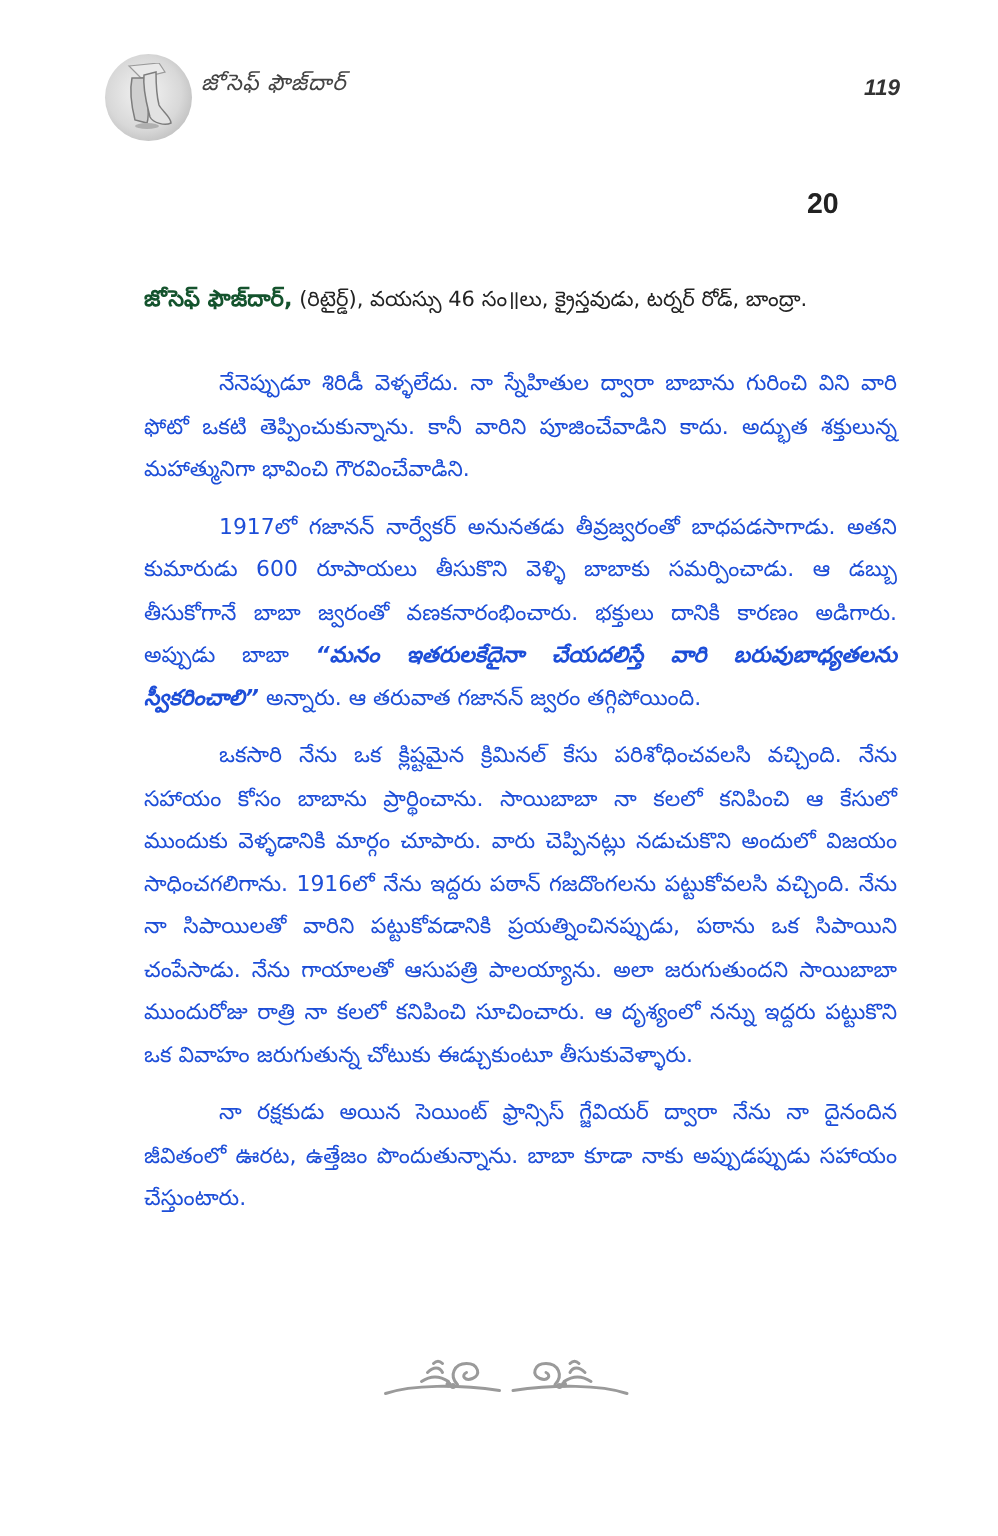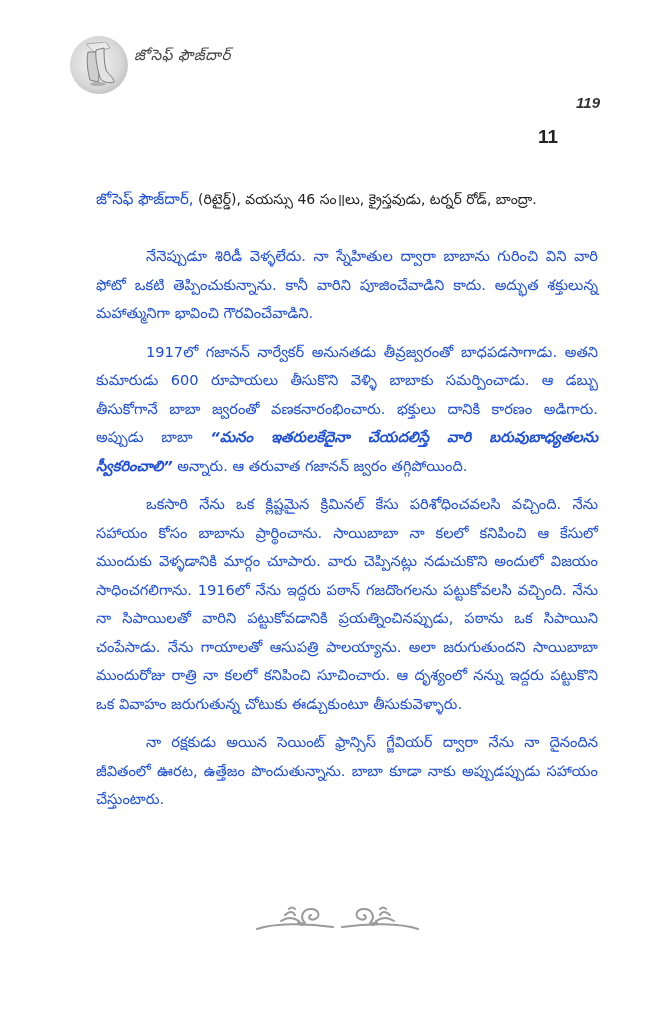--- a/index.html
+++ b/index.html
@@ -54,21 +54,20 @@
     }
     .page-number {
       position: absolute;
       right: 10px;
       top: 14px;
       font-size: 15px;
       font-style: italic;
       font-weight: bold;
       color: #333;
       font-family: "Liberation Sans", sans-serif;
-      margin-top: 44px;
     }
     
     .chapter-number {
       position: absolute;
       left: 538px;
       top: 126px;
       font-size: 19px;
       font-weight: bold;
       color: #222;
       font-family: "Liberation Sans", sans-serif;
@@ -88,23 +87,23 @@
     .subject-line {
       position: absolute;
       left: 96px;
       top: 190px;
       width: 510px;
       font-size: 14px;
       white-space: nowrap;
       color: #222;
     }
     .subject-name {
-      font-weight: normal;
+      font-weight: bold;
       font-size: 15px;
-      color: #1d4ed8;
+      color: #14532d;
     }
     
     .body-text {
       position: absolute;
       left: 96px;
       top: 242px;
       width: 502px;
       font-size: 14.6px;
       line-height: 28.5px;
       color: #1d4ed8;
@@ -138,21 +137,21 @@
         <path d="M6 2 L26 0 L30 6 L14 10 Z" fill="#e9e9e9" stroke="#9a9a9a" stroke-width="0.8"></path>
         <path d="M8 10 C6 20, 8 30, 10 38 L18 40 C20 34, 18 22, 16 10 Z" fill="#cfcfcf" stroke="#7d7d7d" stroke-width="1"></path>
         <path d="M16 8 C15 18, 18 28, 20 36 C22 40, 30 42, 34 40 C34 36, 28 32, 26 28 C24 20, 24 12, 24 6 Z" fill="#e2e2e2" stroke="#7d7d7d" stroke-width="1"></path>
         <ellipse cx="18" cy="42" rx="8" ry="2" fill="#b0b0b0"></ellipse>
       </svg>
     </div>
     <div class="header-title">జోసెఫ్ ఫౌజ్‌దార్</div>
     <div class="page-number">119</div>
   </div>
 
-  <div class="chapter-number">11</div>
+  <div class="chapter-number">20</div>
 
 
   <div class="subject-line">
     <span class="subject-name">జోసెఫ్ ఫౌజ్‌దార్,</span><span> (రిటైర్డ్), వయస్సు 46 సం॥లు, క్రైస్తవుడు, టర్నర్ రోడ్, బాంద్రా.</span>
   </div>
 
   <div class="body-text">
     <p class="para">నేనెప్పుడూ శిరిడీ వెళ్ళలేదు. నా స్నేహితుల ద్వారా బాబాను గురించి విని వారి ఫోటో ఒకటి తెప్పించుకున్నాను. కానీ వారిని పూజించేవాడిని కాదు. అద్భుత శక్తులున్న మహాత్మునిగా భావించి గౌరవించేవాడిని.</p>
     <p class="para"><span>1917లో గజానన్ నార్వేకర్ అనునతడు తీవ్రజ్వరంతో బాధపడసాగాడు. అతని కుమారుడు 600 రూపాయలు తీసుకొని వెళ్ళి బాబాకు సమర్పించాడు. ఆ డబ్బు తీసుకోగానే బాబా జ్వరంతో వణకనారంభించారు. భక్తులు దానికి కారణం అడిగారు. అప్పుడు బాబా </span><em>“మనం ఇతరులకేదైనా చేయదలిస్తే వారి బరువుబాధ్యతలను స్వీకరించాలి”</em><span> అన్నారు. ఆ తరువాత గజానన్ జ్వరం తగ్గిపోయింది.</span></p>
     <p class="para">ఒకసారి నేను ఒక క్లిష్టమైన క్రిమినల్ కేసు పరిశోధించవలసి వచ్చింది. నేను సహాయం కోసం బాబాను ప్రార్థించాను. సాయిబాబా నా కలలో కనిపించి ఆ కేసులో ముందుకు వెళ్ళడానికి మార్గం చూపారు. వారు చెప్పినట్లు నడుచుకొని అందులో విజయం సాధించగలిగాను. 1916లో నేను ఇద్దరు పఠాన్ గజదొంగలను పట్టుకోవలసి వచ్చింది. నేను నా సిపాయిలతో వారిని పట్టుకోవడానికి ప్రయత్నించినప్పుడు, పఠాను ఒక సిపాయిని చంపేసాడు. నేను గాయాలతో ఆసుపత్రి పాలయ్యాను. అలా జరుగుతుందని సాయిబాబా ముందురోజు రాత్రి నా కలలో కనిపించి సూచించారు. ఆ దృశ్యంలో నన్ను ఇద్దరు పట్టుకొని ఒక వివాహం జరుగుతున్న చోటుకు ఈడ్చుకుంటూ తీసుకువెళ్ళారు.</p>

